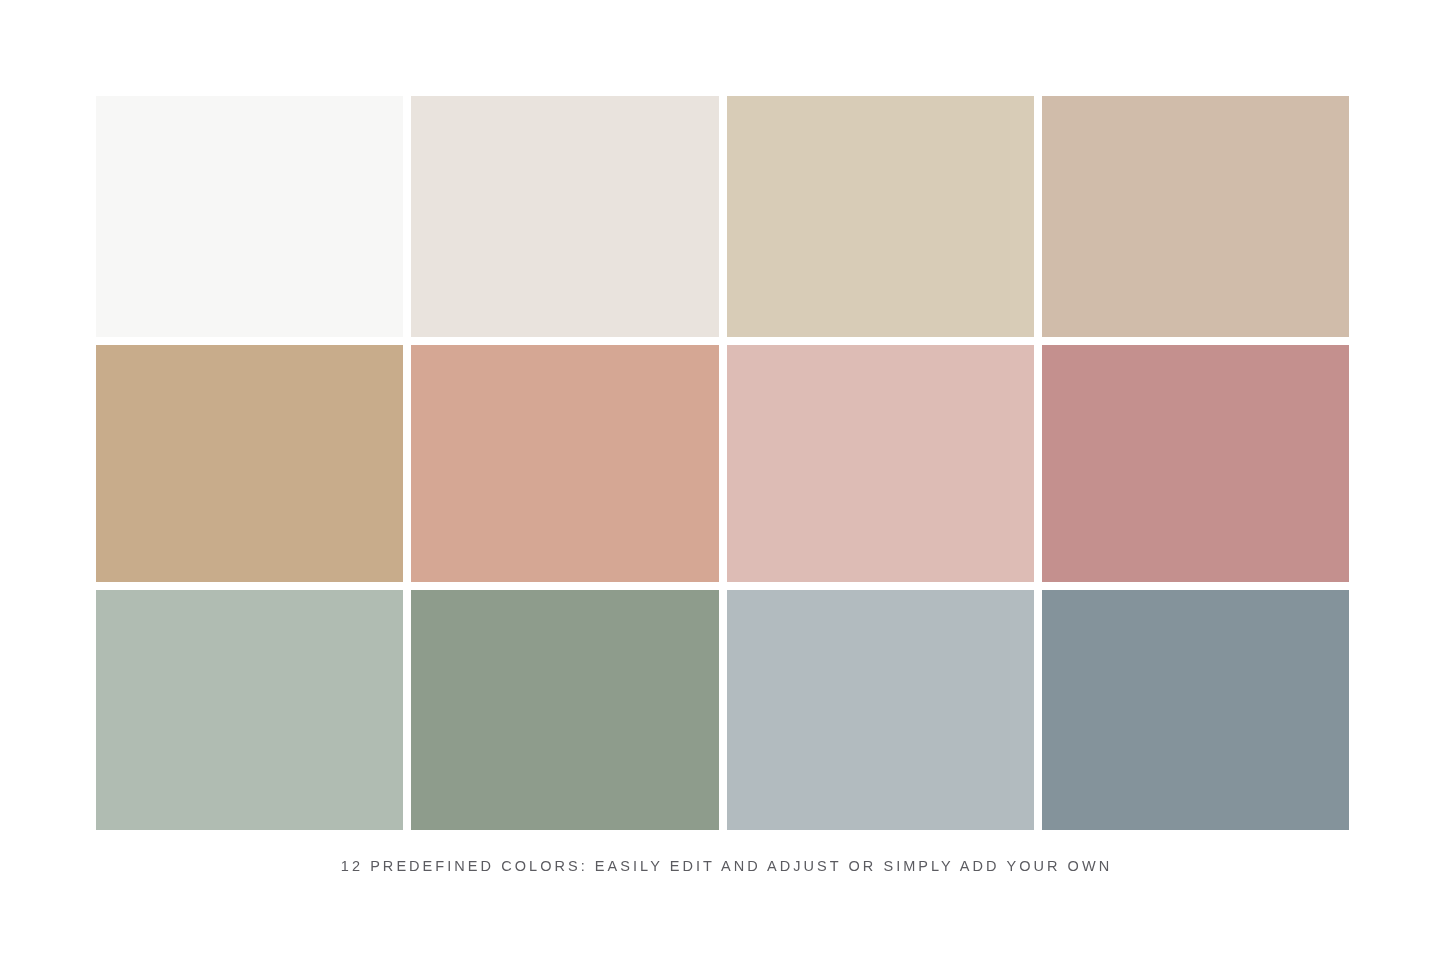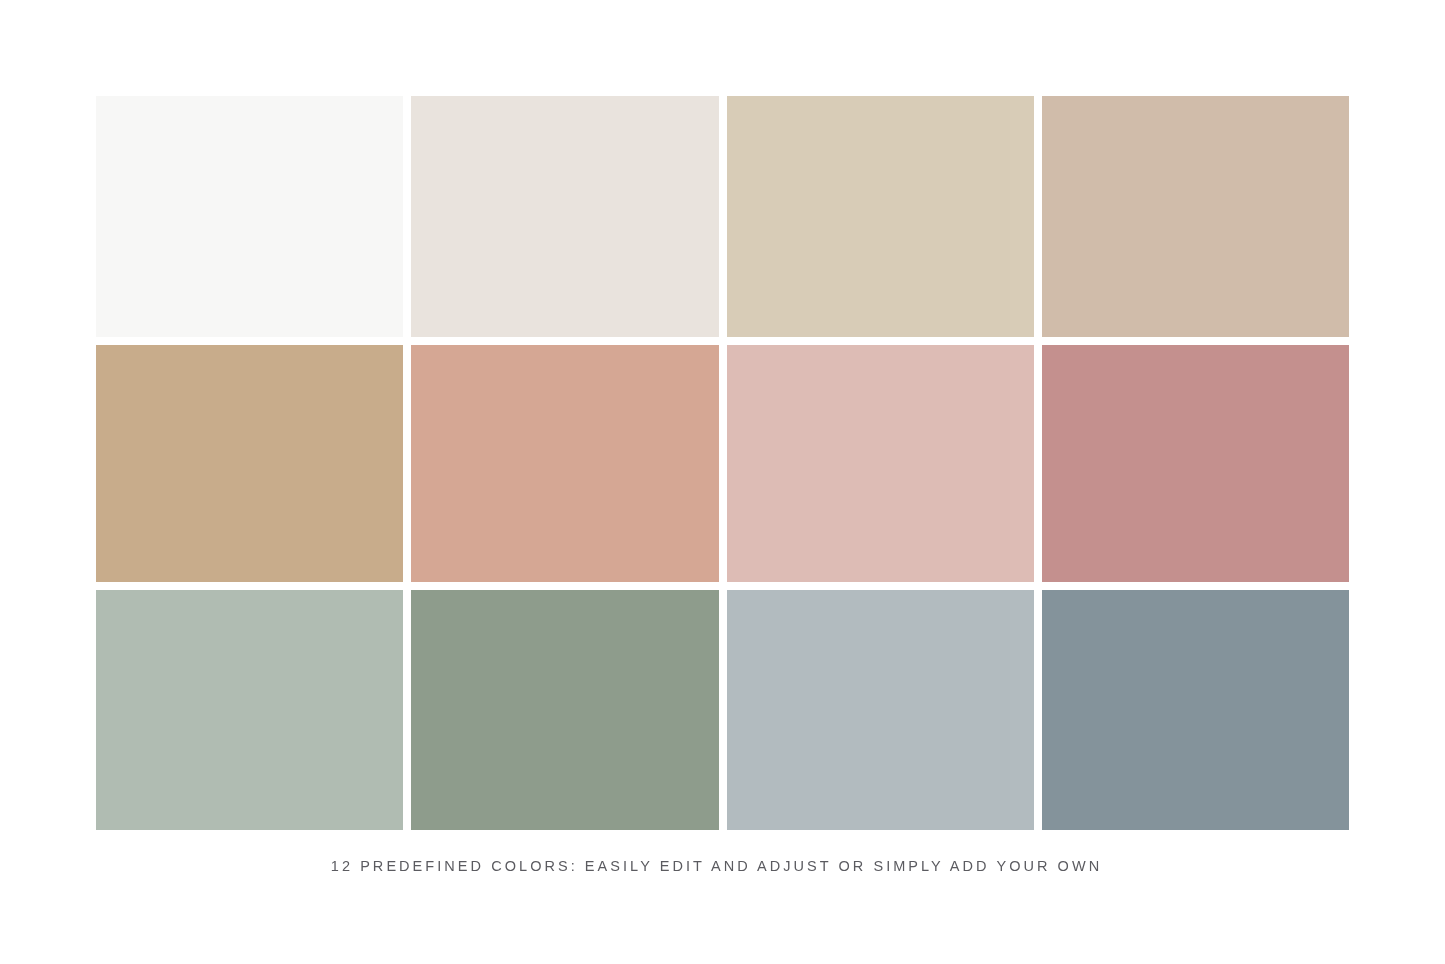--- a/index.html
+++ b/index.html
@@ -35,21 +35,21 @@
   }
 
   .swatch {
     width: 100%;
     height: 100%;
     display: block;
   }
 
   .palette-caption {
     position: absolute;
-    left: 90px;
+    left: 100px;
     top: 858px;
     width: 1253px;
     text-align: center;
     font-family: "Liberation Sans", sans-serif;
     font-size: 14.5px;
     font-weight: 400;
     letter-spacing: 3.05px;
     color: #5b5b60;
     white-space: nowrap;
   }

